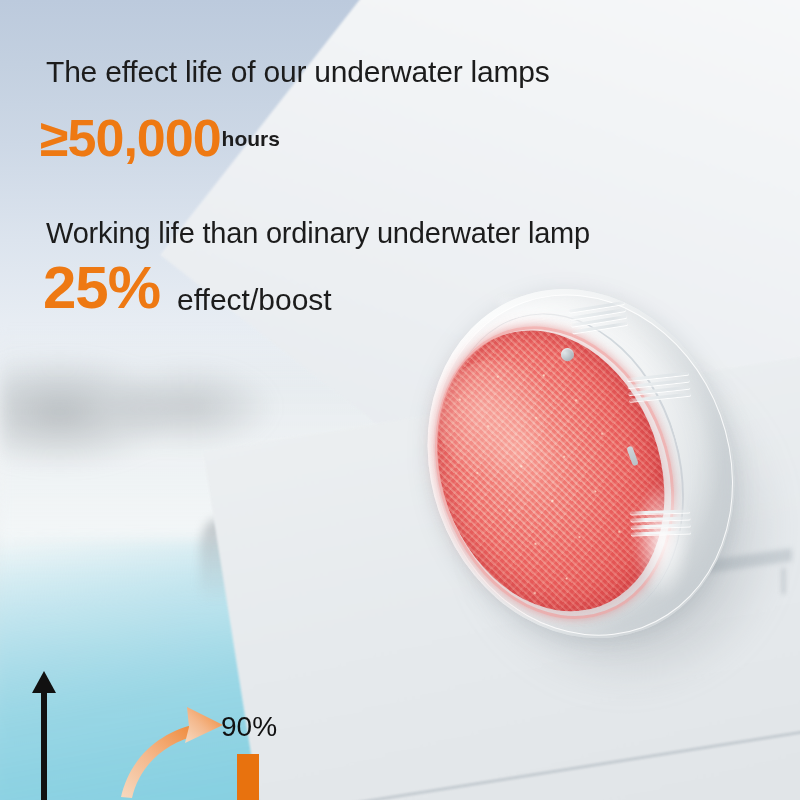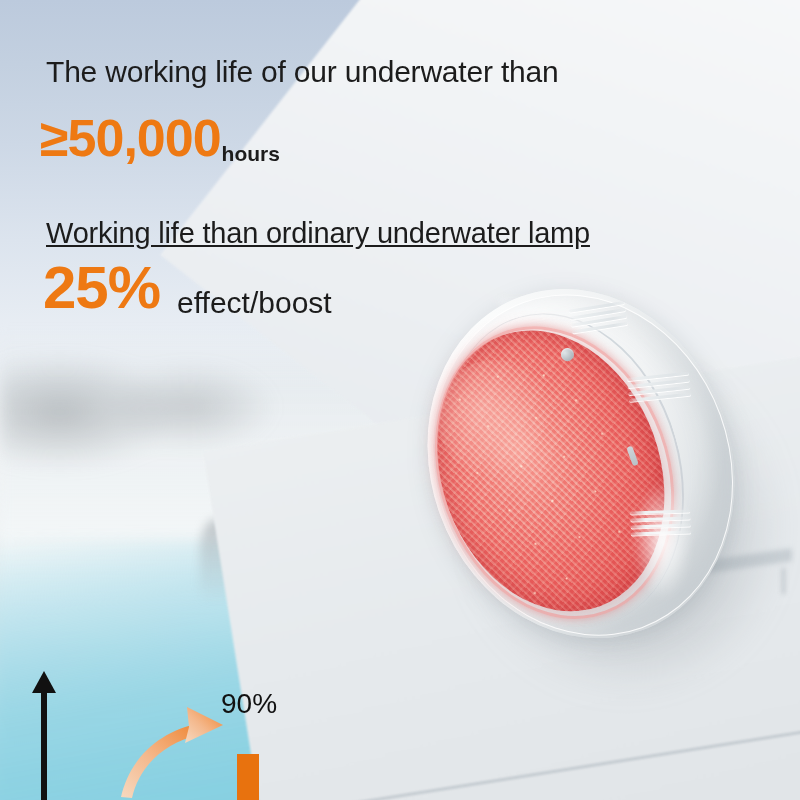--- a/index.html
+++ b/index.html
@@ -170,27 +170,27 @@
 
   
   .headline {
     position: absolute;
     font-weight: 400;
     color: #1c1c1c;
     white-space: nowrap;
     letter-spacing: -0.2px;
   }
   #line1 { left: 46px; top: 55px; font-size: 30px; }
-  #line3 { left: 46px; top: 217px; font-size: 29px; text-decoration: underline; }
+  #line3 { left: 46px; top: 217px; font-size: 29px; }
 
   .bigstat {
     position: absolute;
     white-space: nowrap;
     display: flex;
-    align-items: flex-end;
+    align-items: center;
   }
   #stat1 { left: 40px; top: 112px; }
   #stat2 { left: 43px; top: 258px; }
 
   .bigstat .num {
     font-weight: bold;
     color: #ee7913;
     line-height: 1;
     letter-spacing: -1px;
   }
@@ -234,21 +234,21 @@
     background: #e8720e;
   }
 
   .bar-value {
     position: absolute;
     font-size: 28px;
     color: #111111;
     white-space: nowrap;
   }
   #val-common { left: 88px; top: 465px; }
-  #val-us { left: 221px; top: 358px; }
+  #val-us { left: 221px; top: 381px; }
 
   #growth-arrow {
     position: absolute;
     left: 115px; top: 375px;
     width: 130px; height: 95px;
   }
 
   
   #lamp {
     position: absolute;
@@ -414,21 +414,21 @@
   <div class="bg-deck"></div>
   <div class="bg-deck-line"></div>
   <div class="bg-bench">
     <div class="slab"></div>
     <div class="leg" style="left:6px;"></div>
     <div class="leg" style="left:100px;"></div>
   </div>
   <div class="bg-box"></div>
   <div class="bg-box-inner"></div>
 
-  <div class="headline" id="line1">The working life of our underwater than</div>
+  <div class="headline" id="line1">The effect life of our underwater lamps</div>
 
   <div class="bigstat" id="stat1">
     <span class="num">≥50,000</span>
     <span class="unit">hours</span>
   </div>
 
   <div class="headline" id="line3">Working life than ordinary underwater lamp</div>
 
   <div class="bigstat" id="stat2">
     <span class="num">25%</span>

